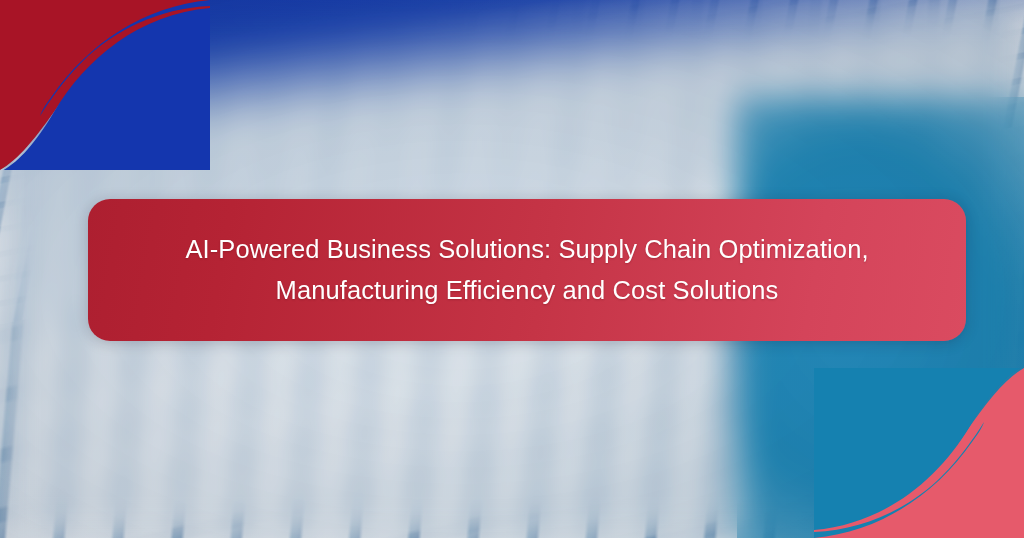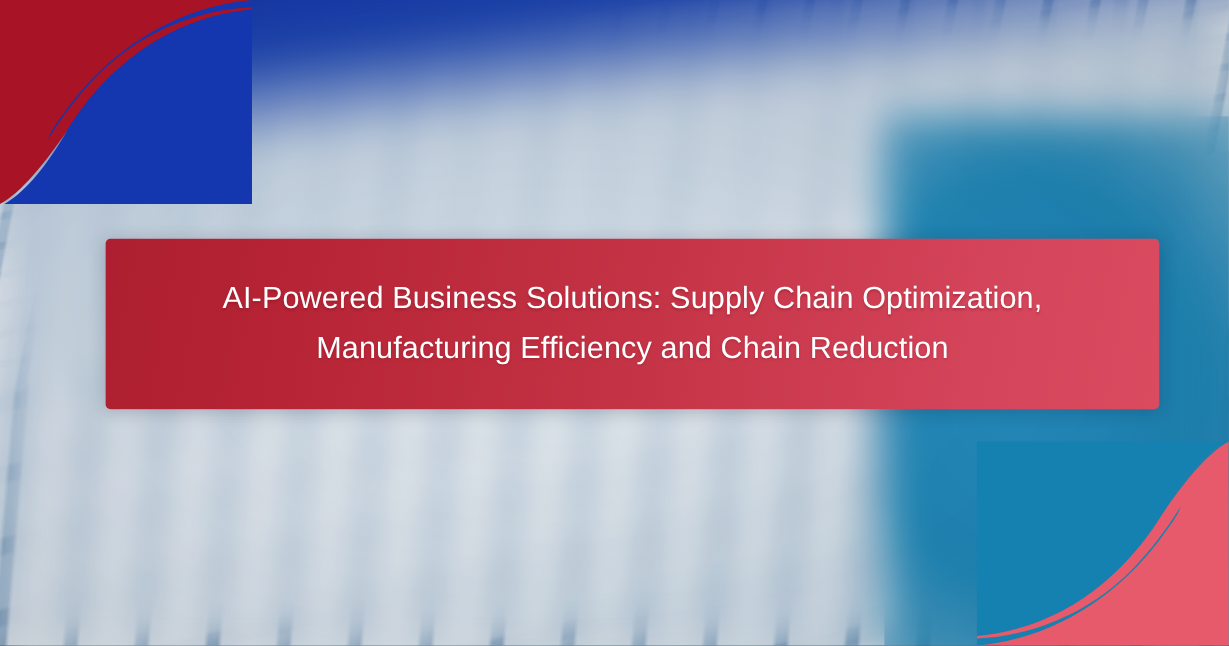--- a/index.html
+++ b/index.html
@@ -134,21 +134,21 @@
   .ornament-tl { left: 0; top: 0; width: 210px; height: 170px; }
   .ornament-br { right: 0; bottom: 0; width: 210px; height: 170px; }
 
   
   .banner {
     position: absolute;
     left: 88px;
     top: 199px;
     width: 878px;
     height: 142px;
-    border-radius: 4px;
+    border-radius: 22px;
     background: linear-gradient(100deg, #ad1f30 0%, #b52334 16%, #c53446 52%, #d4445a 82%, #da4b60 100%);
     box-shadow: 0 2px 14px rgba(20,20,40,0.22);
     display: flex;
     align-items: center;
     justify-content: center;
   }
   .banner-title {
     margin: 0;
     padding: 0 38px;
     color: #ffffff;
@@ -189,17 +189,17 @@
     <g transform="rotate(180 105 85)">
       <path d="M0,0 L210,0 L210,14 C150,16 92,56 58,106 C36,138 18,160 0,170 Z" fill="#e65a6b"></path>
       <path d="M210,8 C140,14 86,58 54,112 C34,146 16,164 0,172 L210,172 Z" fill="#1581b0"></path>
       <path d="M210,0 C144,6 88,44 52,96 C46,104 42,110 40,116 C50,100 64,80 82,62 C114,30 160,8 210,6 Z" fill="#1581b0"></path>
     </g>
   </svg>
 
   <div class="banner">
     <h1 class="banner-title">
       <span class="title-line">AI-Powered Business Solutions: Supply Chain Optimization,</span>
-      <span class="title-line">Manufacturing Efficiency and Chain Reduction</span>
+      <span class="title-line">Manufacturing Efficiency and Cost Solutions</span>
     </h1>
   </div>
 
 </div>
 
 </body></html>

